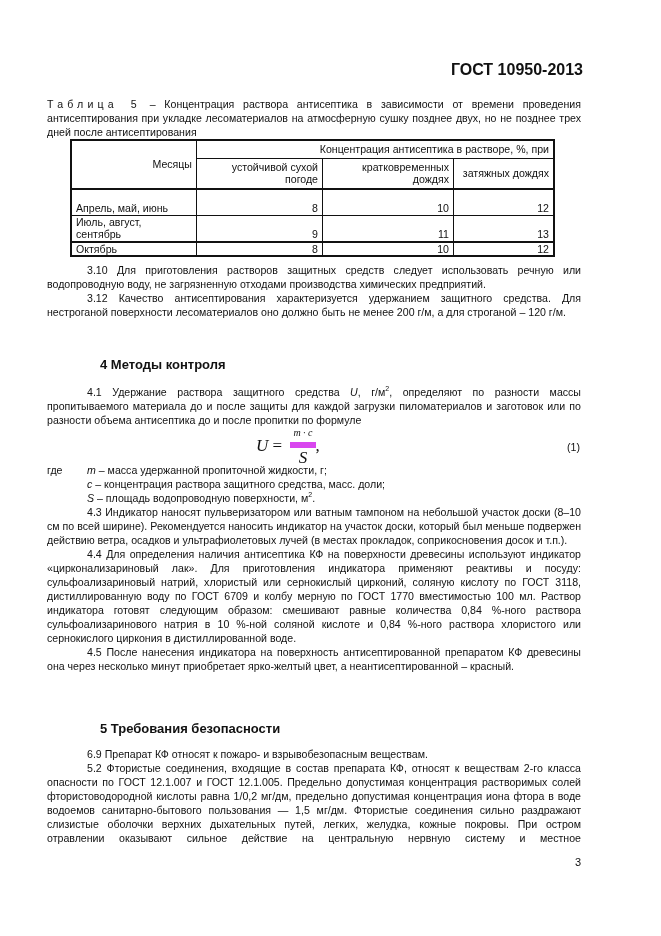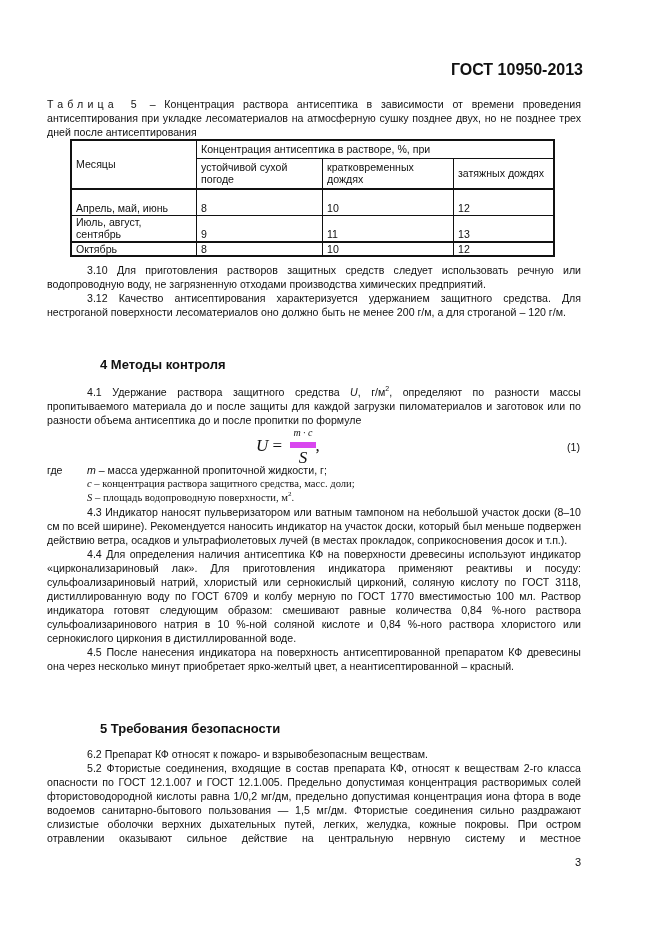--- a/index.html
+++ b/index.html
@@ -12,32 +12,32 @@
   .para.indent { text-indent: 40px; }
   .caption-label { letter-spacing: 4.2px; }
   .heading { font-weight: bold; font-size: 13px; left: 100px; }
   table.data { position: absolute; left: 70px; top: 139px; width: 485px;
                border-collapse: collapse; font-size: 10.6px; }
   table.data td { border: 1px solid #111; padding: 0 4px; vertical-align: bottom; line-height: 12.5px; }
   table.data .outer-l { border-left: 2px solid #111; }
   table.data .outer-r { border-right: 2px solid #111; }
   table.data tr.top td { border-top: 2px solid #111; }
   table.data tr.bottom td { border-bottom: 2px solid #111; }
-  table.data .c { text-align: left; }
+  table.data .c { text-align: right; }
   table.data .mid { vertical-align: middle; }
   .formula { left: 256px; top: 424px; font-family: "Liberation Serif", serif; font-size: 17px; }
   .formula .frac { display: inline-block; vertical-align: middle; text-align: center; margin-left: 4px; }
   .formula .num { display: block; border-bottom: 6px solid #d946ef; padding: 0 3px; font-style: italic; font-size: 10px; line-height: 18px; }
   .formula .den { display: block; font-style: italic; line-height: 20px; }
   .formula .lhs { font-style: italic; vertical-align: middle; }
   .eqno { left: 567px; top: 441px; font-size: 10.6px; }
   .where { left: 47px; font-size: 10.6px; line-height: 14px; }
   .where .lbl { display: inline-block; width: 40px; }
   .where .row { white-space: nowrap; }
-  .where .ind { padding-left: 40px; font-family: Liberation Serif, serif; }
+  .where .ind { padding-left: 40px; }
   i.v { font-style: italic; }
   sup { font-size: 7px; line-height: 0; }
   .page-num { left: 575px; top: 856px; font-size: 11px; }
 </style>
 </head>
 <body>
 
 <div class="abs doc-code">ГОСТ 10950-2013</div>
 
 <div class="abs text" style="top:97px;">
@@ -104,17 +104,17 @@
 
 <div class="abs text" style="top:505px;">
   <p class="para indent">4.3 Индикатор наносят пульверизатором или ватным тампоном на небольшой участок доски (8–10 см по всей ширине). Рекомендуется наносить индикатор на участок доски, который был меньше подвержен действию ветра, осадков и ультрафиолетовых лучей (в местах прокладок, соприкосновения досок и т.п.).</p>
   <p class="para indent">4.4 Для определения наличия антисептика КФ на поверхности древесины используют индикатор «цирконализариновый лак». Для приготовления индикатора применяют реактивы и посуду: сульфоализариновый натрий, хлористый или сернокислый цирконий, соляную кислоту по ГОСТ 3118, дистиллированную воду по ГОСТ 6709 и колбу мерную по ГОСТ 1770 вместимостью 100 мл. Раствор индикатора готовят следующим  образом: смешивают равные количества  0,84 %-ного раствора сульфоализаринового натрия в 10 %-ной соляной кислоте и 0,84 %-ного раствора хлористого или сернокислого циркония в дистиллированной воде.</p>
   <p class="para indent">4.5 После нанесения индикатора на поверхность антисептированной препаратом КФ древесины она через несколько минут приобретает ярко-желтый цвет, а неантисептированной – красный.</p>
 </div>
 
 <div class="abs heading" style="top:721px;">5 Требования безопасности</div>
 
 <div class="abs text" style="top:747px;">
-  <p class="para indent">6.2 Препарат КФ относят к пожаро- и взрывобезопасным веществам.</p>
+  <p class="para indent">6.9 Препарат КФ относят к пожаро- и взрывобезопасным веществам.</p>
   <p class="para indent" style="text-align-last: justify;">5.2 Фтористые соединения, входящие в состав препарата КФ, относят к веществам 2-го класса опасности по ГОСТ 12.1.007 и ГОСТ 12.1.005. Предельно допустимая концентрация растворимых солей фтористоводородной кислоты равна 1/0,2 мг/дм, предельно допустимая концентрация иона фтора в воде водоемов санитарно-бытового пользования — 1,5 мг/дм. Фтористые соединения сильно раздражают слизистые оболочки верхних дыхательных путей, легких, желудка, кожные покровы. При остром отравлении оказывают сильное действие на центральную нервную систему и местное</p>
 </div>
 
 <div class="abs page-num">3</div>
 
 </body></html>

